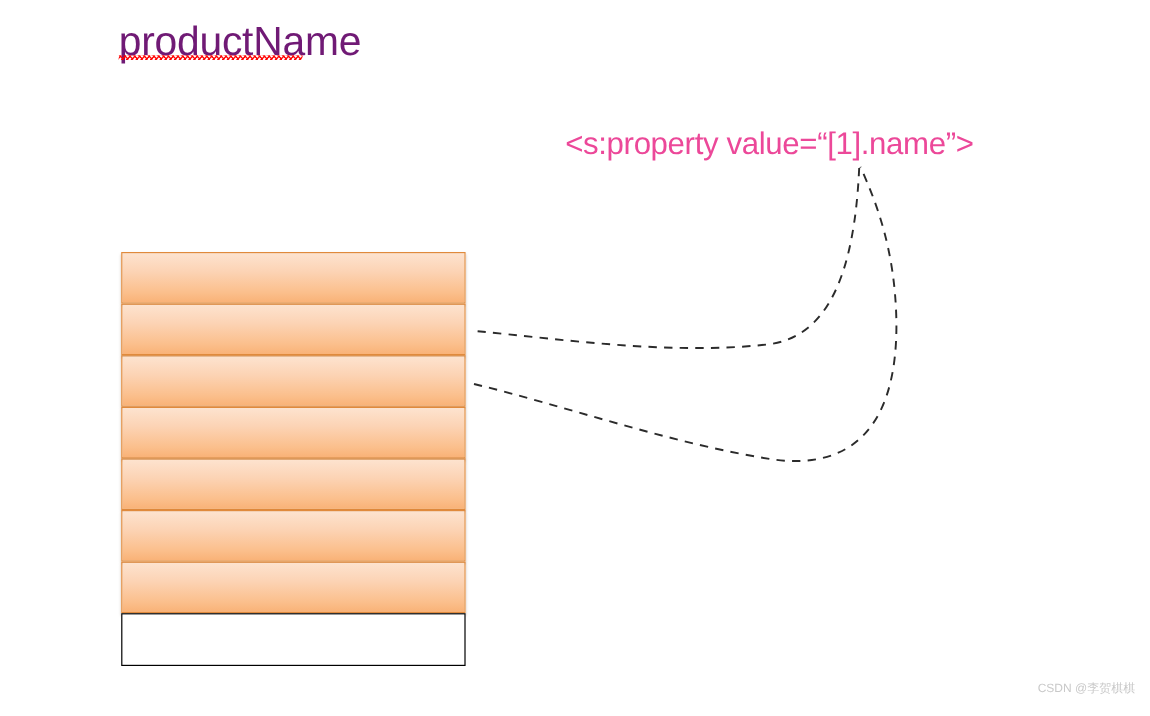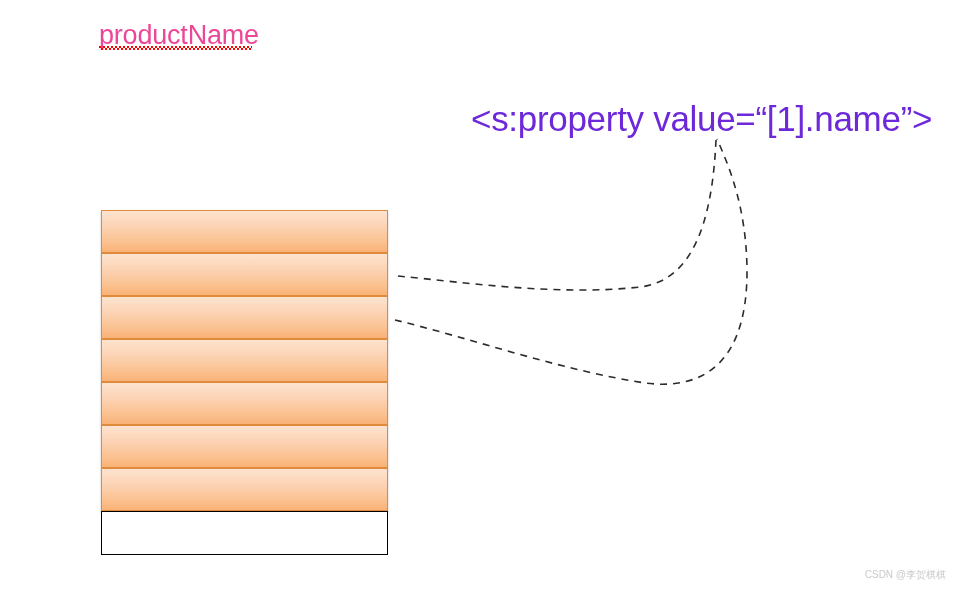--- a/index.html
+++ b/index.html
@@ -21,23 +21,23 @@
     inset: 0;
     width: 958px;
     height: 597px;
   }
 
   
   .page-title {
     position: absolute;
     left: 99px;
     top: 20px;
-    font-size: 27px;
+    font-size: 34px;
     line-height: 30px;
-    color: #ec4899;
+    color: #701a75;
     white-space: nowrap;
     letter-spacing: -0.2px;
   }
   .squiggle {
     position: absolute;
     left: 99px;
     top: 45px;
     width: 153px;
     height: 5px;
     background-image:
@@ -46,23 +46,23 @@
     background-size: 4px 4px;
     background-repeat: repeat-x;
     background-position: 0 1px, 2px 1px;
   }
 
   
   .code-annotation {
     position: absolute;
     left: 471px;
     top: 103px;
-    font-size: 35px;
+    font-size: 26px;
     line-height: 32px;
-    color: #6d28d9;
+    color: #ec4899;
     white-space: nowrap;
     letter-spacing: -0.3px;
   }
 
   
   .row-stack {
     position: absolute;
     left: 101px;
     top: 210px;
     width: 287px;

